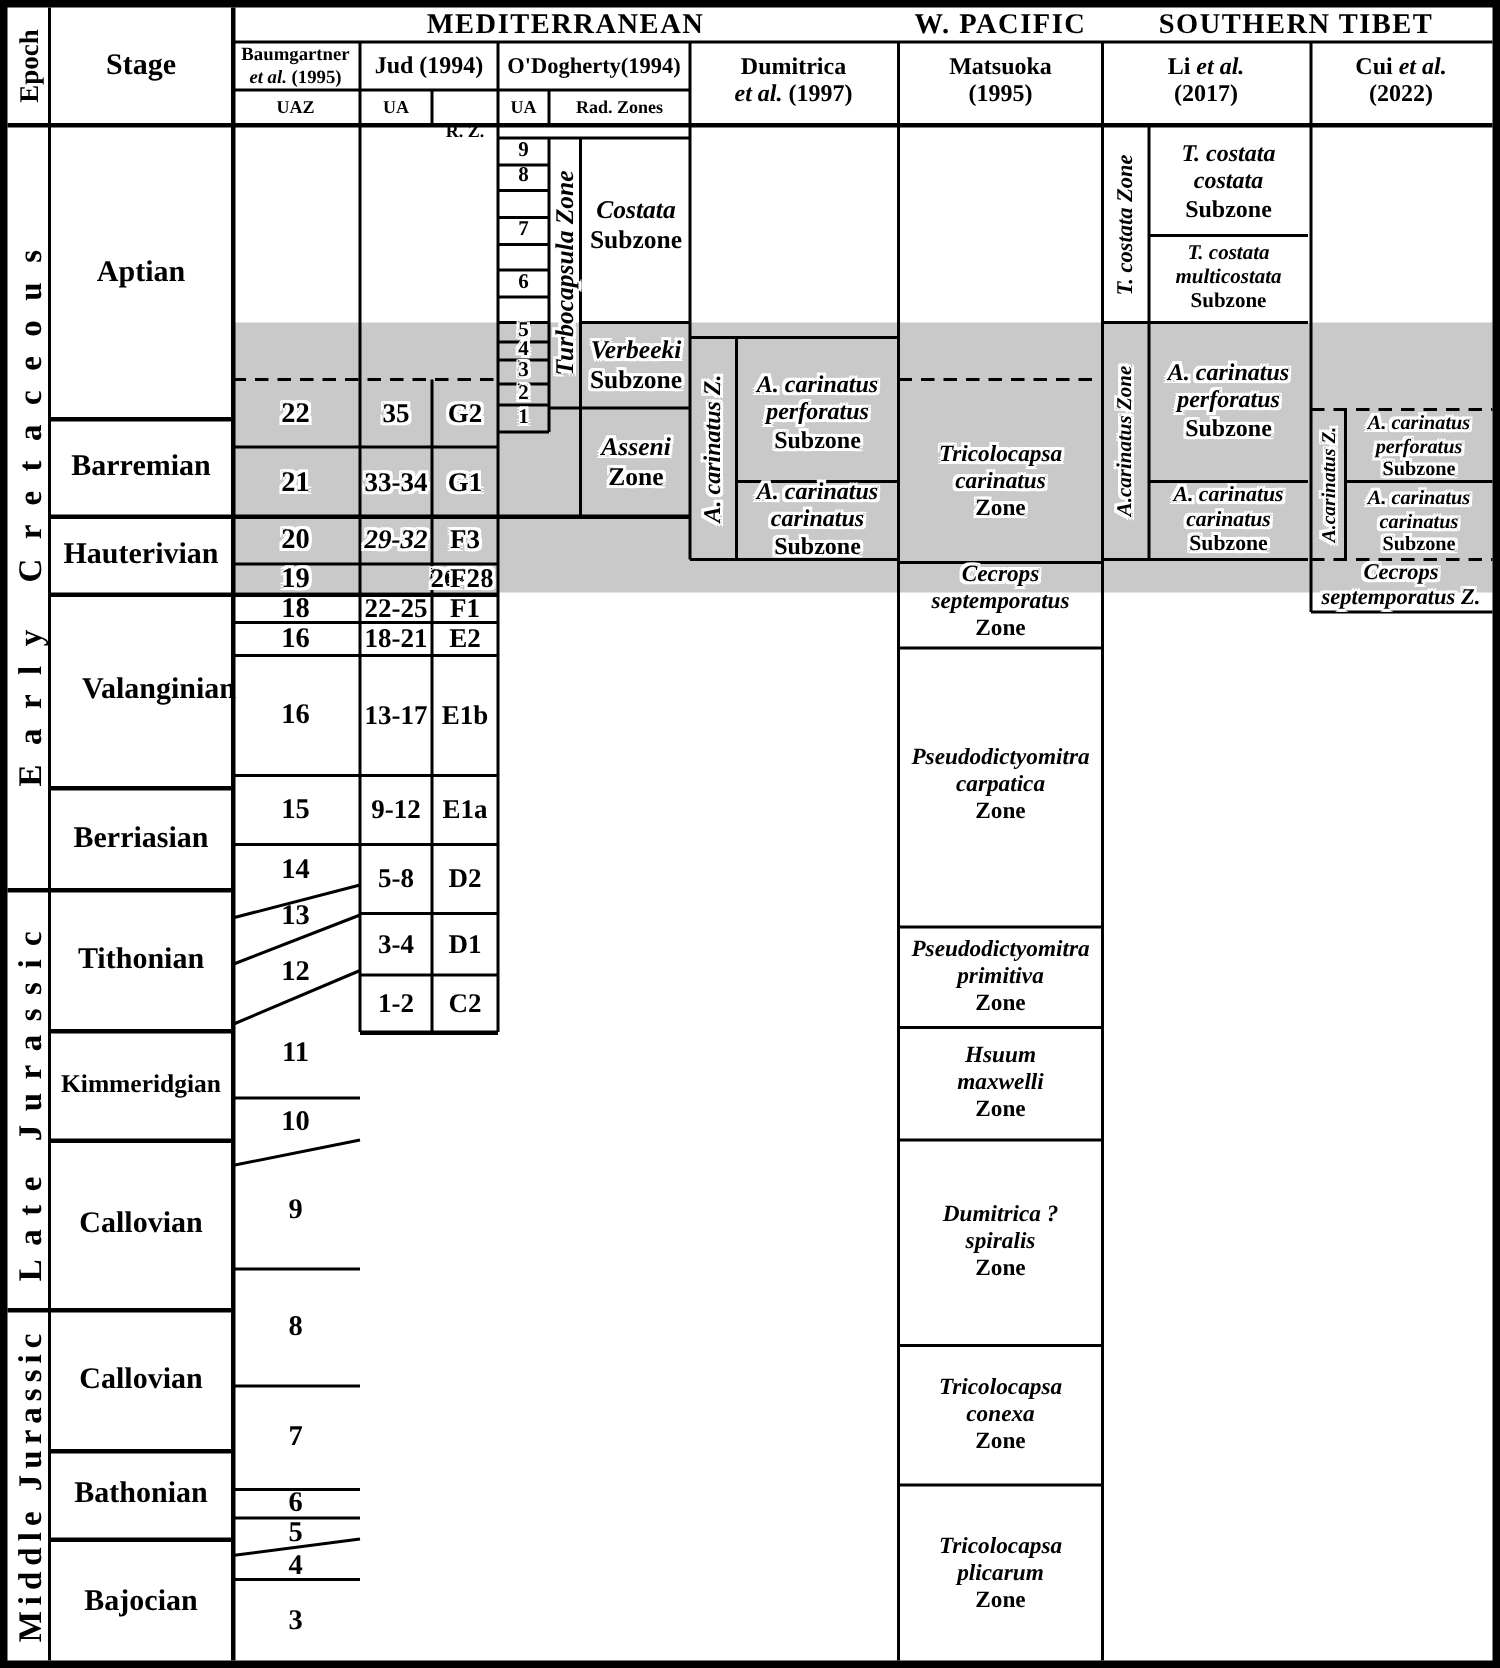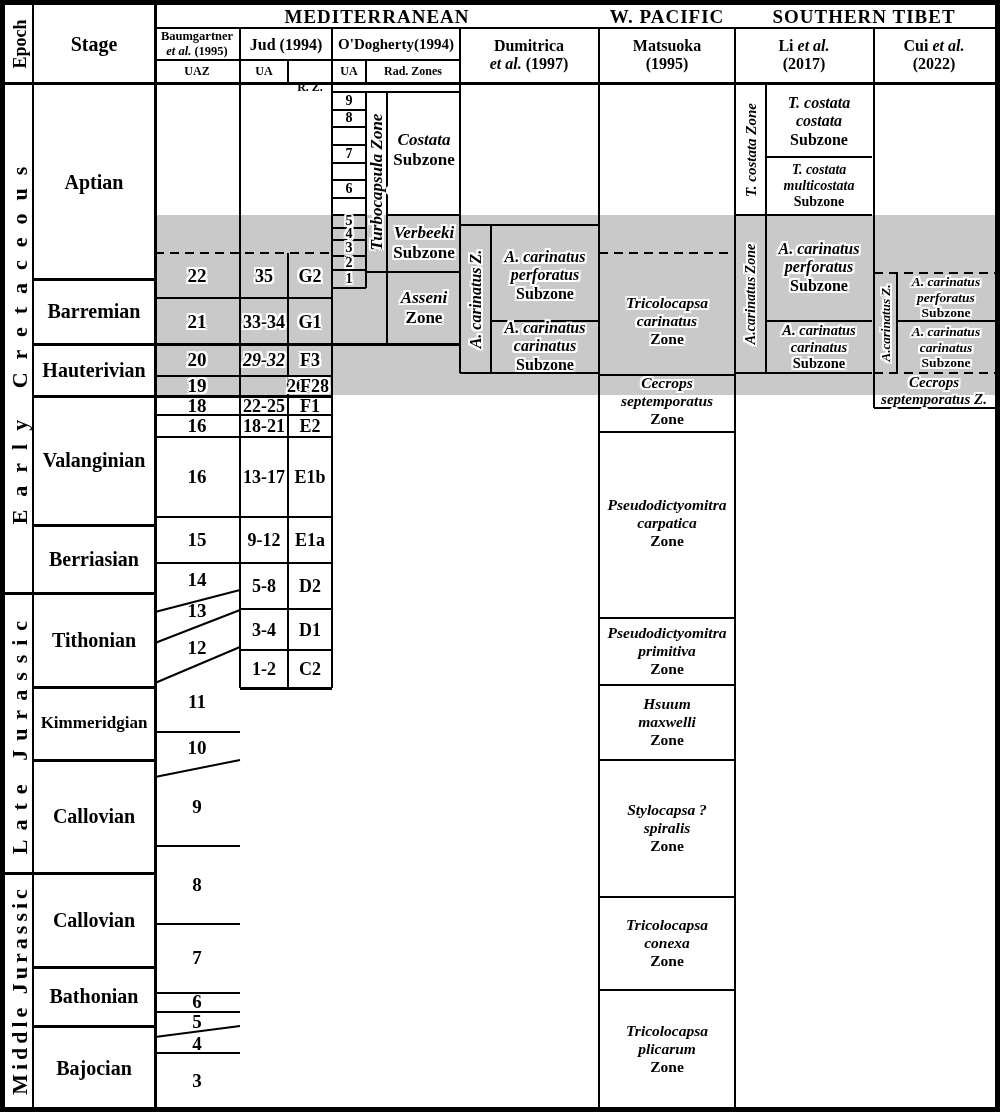--- a/index.html
+++ b/index.html
@@ -158,21 +158,21 @@
   <div class="t sub" style="left:349px;top:72px;">UA</div>
   <div class="t sub" style="left:413px;top:72px;">Rad. Zones</div>
 
   <div class="vt" style="left:20px;top:339px;font-size:22px;letter-spacing:13px;">Early Cretaceous</div>
   <div class="vt" style="left:20px;top:733px;font-size:22px;letter-spacing:9px;">Late Jurassic</div>
   <div class="vt" style="left:20px;top:990px;font-size:22px;letter-spacing:4px;">Middle Jurassic</div>
 
   <div class="t stage" style="left:94px;top:182px;">Aptian</div>
   <div class="t stage" style="left:94px;top:311px;">Barremian</div>
   <div class="t stage" style="left:94px;top:370px;">Hauterivian</div>
-  <div class="t stage" style="left:94px;top:460px;">Valanginian</div>
+  <div class="t stage" style="left:106px;top:460px;">Valanginian</div>
   <div class="t stage" style="left:94px;top:559px;">Berriasian</div>
   <div class="t stage" style="left:94px;top:640px;">Tithonian</div>
   <div class="t stage" style="left:94px;top:723px;font-size:17px;">Kimmeridgian</div>
   <div class="t stage" style="left:94px;top:816px;">Callovian</div>
   <div class="t stage" style="left:94px;top:920px;">Callovian</div>
   <div class="t stage" style="left:94px;top:996px;">Bathonian</div>
   <div class="t stage" style="left:94px;top:1068px;">Bajocian</div>
 
   <div class="t num halo" style="left:197px;top:276px;">22</div>
   <div class="t num halo" style="left:197px;top:322px;">21</div>
@@ -273,21 +273,21 @@
     <div><span class="it">Pseudodictyomitra</span></div>
     <div><span class="it">primitiva</span></div>
     <div><span>Zone</span></div>
   </div>
   <div class="t zone" style="left:667px;top:722px;">
     <div><span class="it">Hsuum</span></div>
     <div><span class="it">maxwelli</span></div>
     <div><span>Zone</span></div>
   </div>
   <div class="t zone" style="left:667px;top:828px;">
-    <div><span class="it">Stylocapsa ?</span></div>
+    <div><span class="it">Dumitrica ?</span></div>
     <div><span class="it">spiralis</span></div>
     <div><span>Zone</span></div>
   </div>
   <div class="t zone" style="left:667px;top:943px;">
     <div><span class="it">Tricolocapsa</span></div>
     <div><span class="it">conexa</span></div>
     <div><span>Zone</span></div>
   </div>
   <div class="t zone" style="left:667px;top:1049px;">
     <div><span class="it">Tricolocapsa</span></div>

